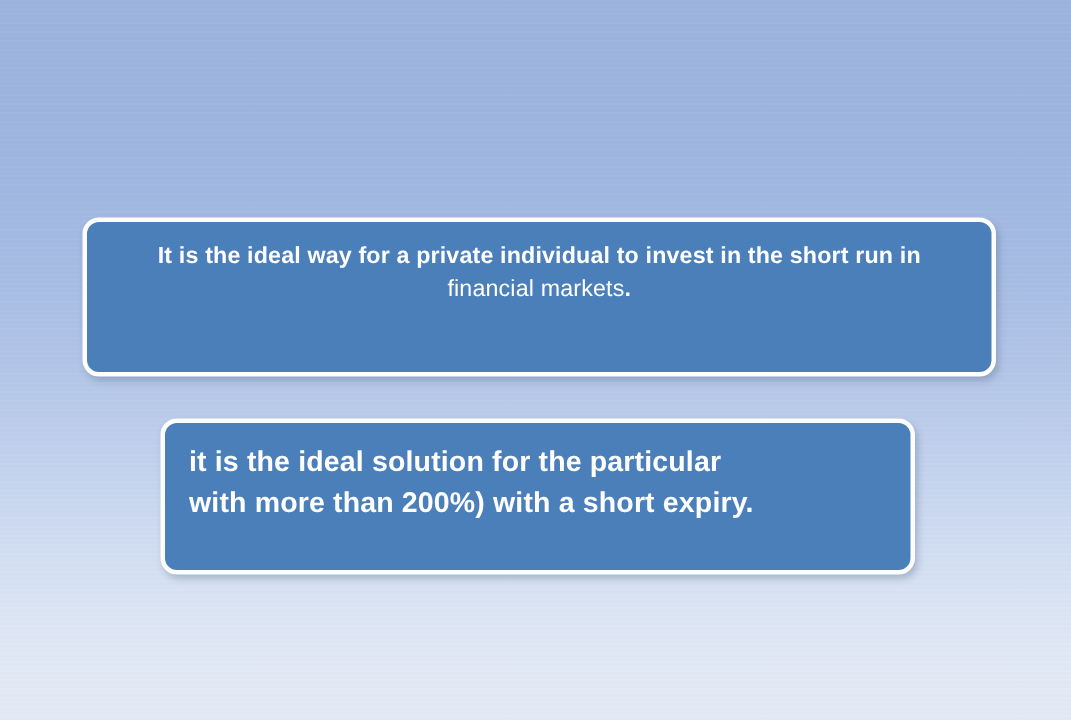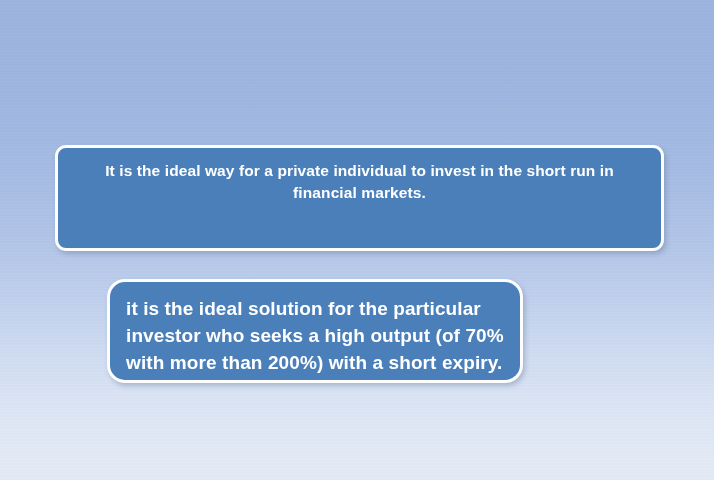--- a/index.html
+++ b/index.html
@@ -65,50 +65,48 @@
     height: 106px;
     padding: 12px 14px 0 14px;
     text-align: center;
     font-size: 15.5px;
     line-height: 22px;
     font-weight: 600;
     letter-spacing: 0.1px;
   }
 
   #box-one .strong {
-    font-weight: 700;
+    font-weight: 400;
   }
 
   #box-two {
     left: 107px;
     top: 279px;
-    width: 416px;
+    width: 503px;
     height: 104px;
     padding: 13px 16px 16px 16px;
     text-align: left;
     font-size: 19px;
     line-height: 27px;
     font-weight: 600;
     letter-spacing: 0.1px;
-    border-radius: 18px;
   }
 
   .line {
     display: block;
   }
 </style>
 </head>
 <body>
 
 <div id="slide">
 
   <div id="box-one" class="callout">
     <span class="line">It is the ideal way for a private individual to invest in the short run in</span>
     <span class="line"><span class="strong">financial markets</span><span>.</span></span>
   </div>
 
   <div id="box-two" class="callout">
     <span class="line">it is the ideal solution for the particular</span>
-    <span class="line">investor who seeks a high output (of 70%</span>
     <span class="line">with more than 200%) with a short expiry.</span>
   </div>
 
 </div>
 
 </body></html>

